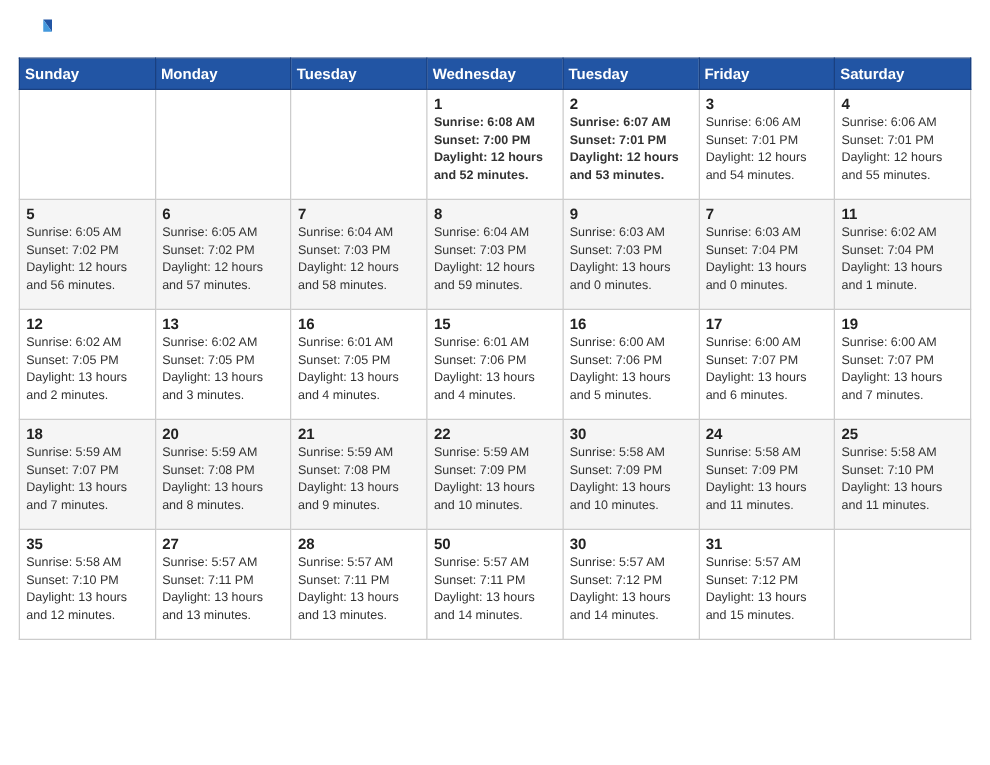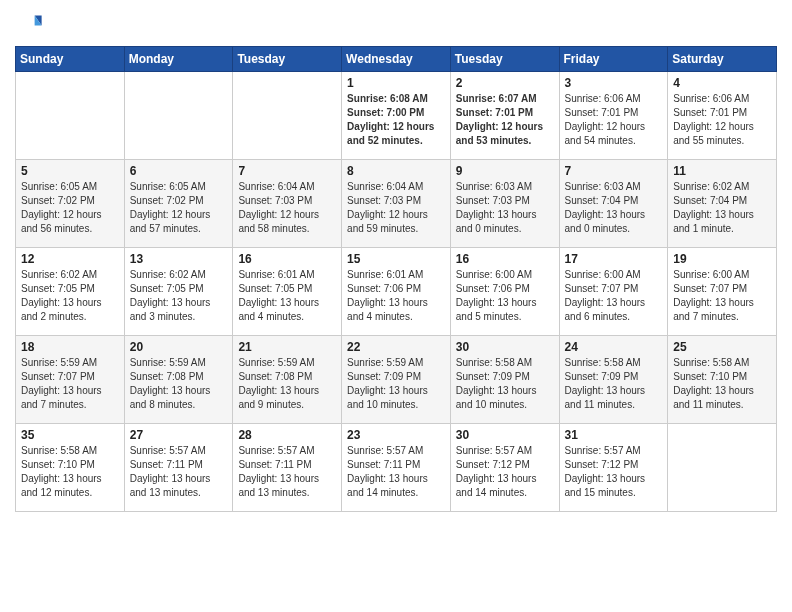--- a/index.html
+++ b/index.html
@@ -295,21 +295,21 @@
 Sunset: 7:11 PM
 Daylight: 13 hours and 13 minutes.</div>
         </td>
         <td>
           <span class="day-num">28</span>
           <div class="day-info" style="white-space: pre-line;">Sunrise: 5:57 AM
 Sunset: 7:11 PM
 Daylight: 13 hours and 13 minutes.</div>
         </td>
         <td>
-          <span class="day-num">23</span>
+          <span class="day-num">50</span>
           <div class="day-info" style="white-space: pre-line;">Sunrise: 5:57 AM
 Sunset: 7:11 PM
 Daylight: 13 hours and 14 minutes.</div>
         </td>
         <td>
           <span class="day-num">30</span>
           <div class="day-info" style="white-space: pre-line;">Sunrise: 5:57 AM
 Sunset: 7:12 PM
 Daylight: 13 hours and 14 minutes.</div>
         </td>

